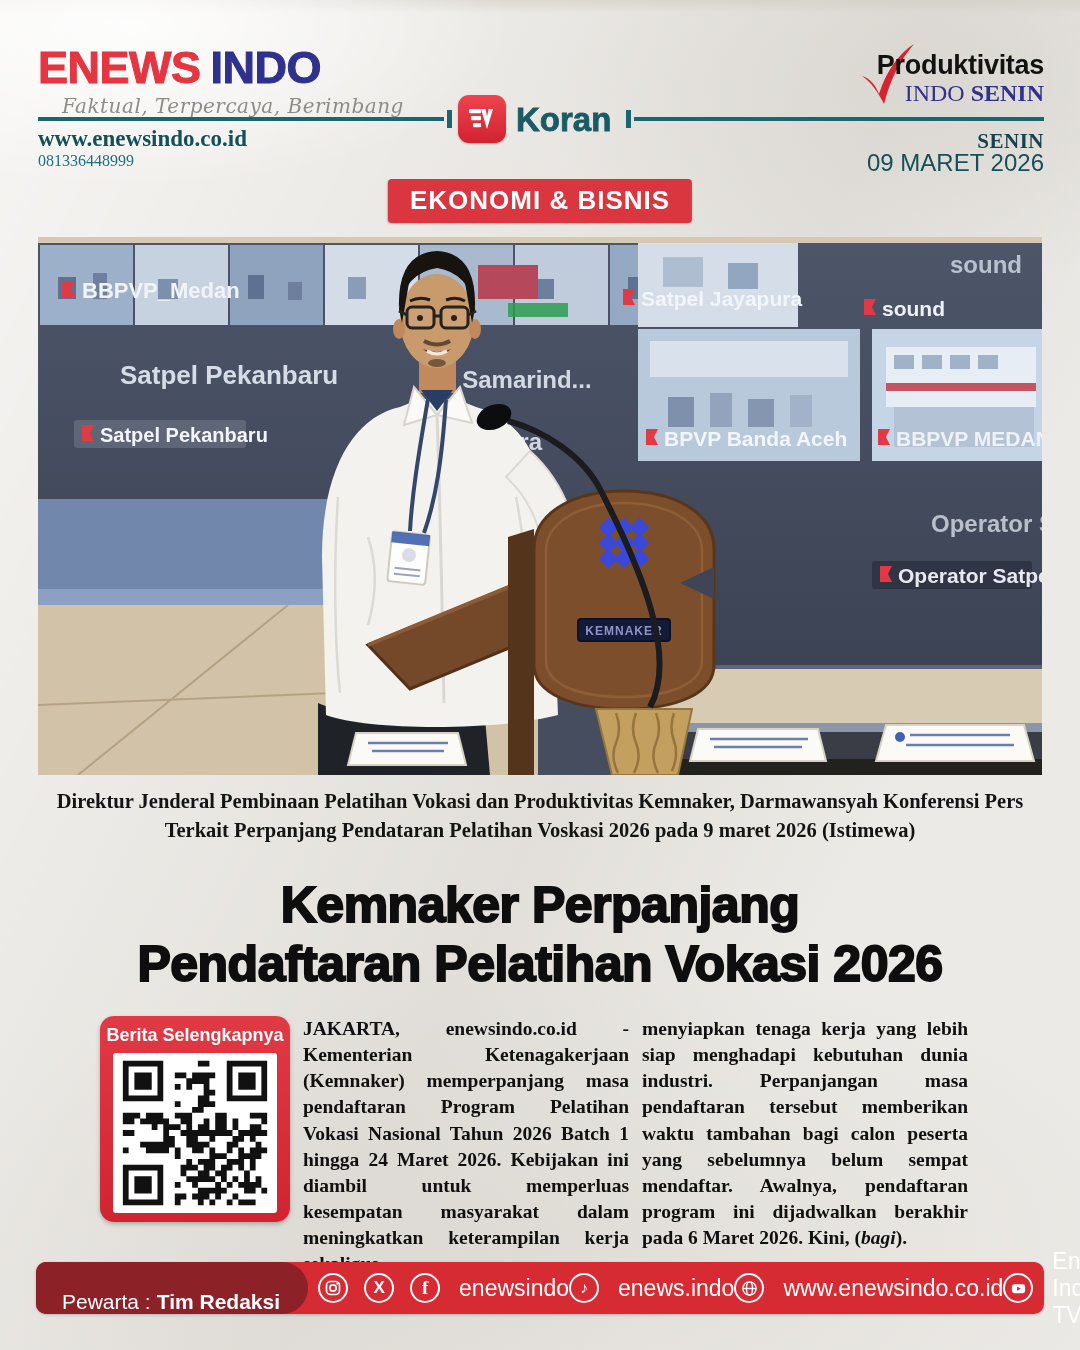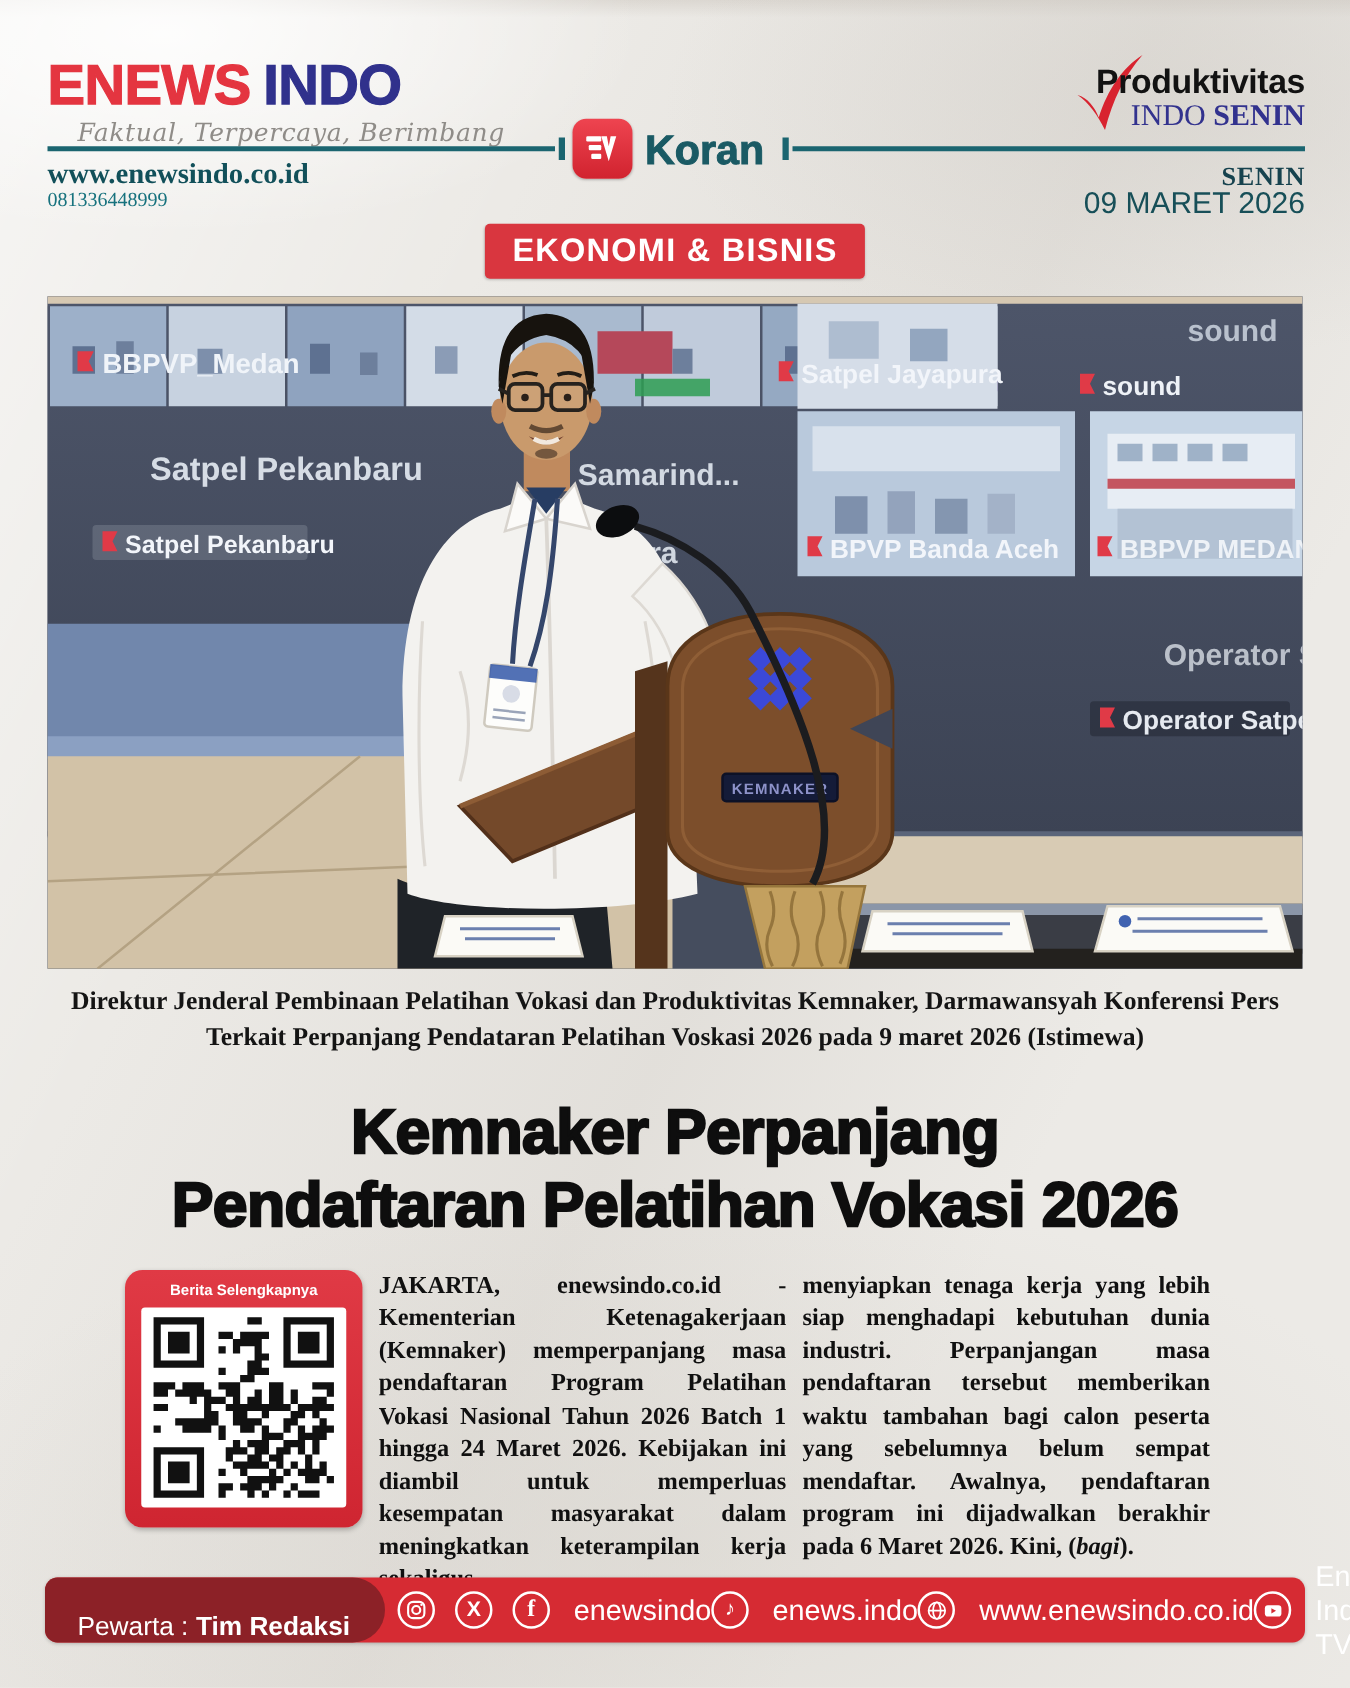--- a/index.html
+++ b/index.html
@@ -39,21 +39,21 @@
   .date{position:absolute;right:36px;top:149px;font-family:Liberation Sans, sans-serif;font-size:24px;color:#174f58;}
   .category{position:absolute;left:50%;transform:translateX(-50%);top:179px;background:#d9363f;color:#fff;font-weight:bold;font-size:26px;letter-spacing:1px;padding:6px 22px 7px;border-radius:4px;box-shadow:0 1px 2px rgba(0,0,0,.2);}
   
   .photo{position:absolute;left:38px;top:237px;width:1004px;height:538px;background:#454d5e;}
   
   .caption{position:absolute;left:30px;right:30px;top:787px;text-align:center;font-family:"Liberation Serif",serif;font-weight:bold;font-size:20.5px;line-height:1.42;color:#141414;}
   .headline{position:absolute;left:0;right:0;top:876px;margin:0;text-align:center;font-size:50px;font-weight:bold;line-height:1.17;color:#0e0e0e;-webkit-text-stroke:2px #0e0e0e;letter-spacing:-.5px;}
   
   .article{position:absolute;left:100px;right:112px;top:1016px;display:flex;gap:13px;}
   .qr-wrap{flex:0 0 190px;height:206px;background:linear-gradient(180deg,#e03a45,#cf2531);border-radius:14px;padding:9px 0 0;box-sizing:border-box;box-shadow:0 2px 4px rgba(0,0,0,.25);}
-  .qr-label{color:#fff;text-align:center;font-weight:bold;font-size:12px;margin-bottom:7px;}
+  .qr-label{color:#fff;text-align:center;font-weight:bold;font-size:18px;margin-bottom:7px;}
   .qr-box{background:#fff;border-radius:3px;width:164px;height:160px;margin:0 auto;display:flex;align-items:center;justify-content:center;}
   .col{flex:1;font-family:"Liberation Serif",serif;font-weight:bold;font-size:19.5px;line-height:1.34;text-align:justify;color:#101010;}
   .col i{font-weight:bold;}
   
   .footer{position:absolute;left:36px;right:36px;top:1262px;height:52px;background:#d62b33;border-radius:10px;display:flex;align-items:center;box-shadow:0 1px 3px rgba(0,0,0,.2);}
   .reporter{background:#8c2127;height:52px;border-radius:10px 26px 26px 10px;display:flex;align-items:flex-end;padding:0 28px 0 26px;color:#fff;font-size:21px;white-space:nowrap;box-sizing:border-box;}
   .reporter b{margin-left:6px;}
   .social-wrap{display:flex;align-items:center;flex:1;justify-content:space-evenly;padding:0 10px;color:#fff;}
   .sgroup{display:flex;align-items:center;gap:19px;font-size:23px;}
   .cicon{width:30px;height:30px;border:2px solid #fff;border-radius:50%;display:flex;align-items:center;justify-content:center;box-sizing:border-box;flex:0 0 30px;font-weight:bold;}

